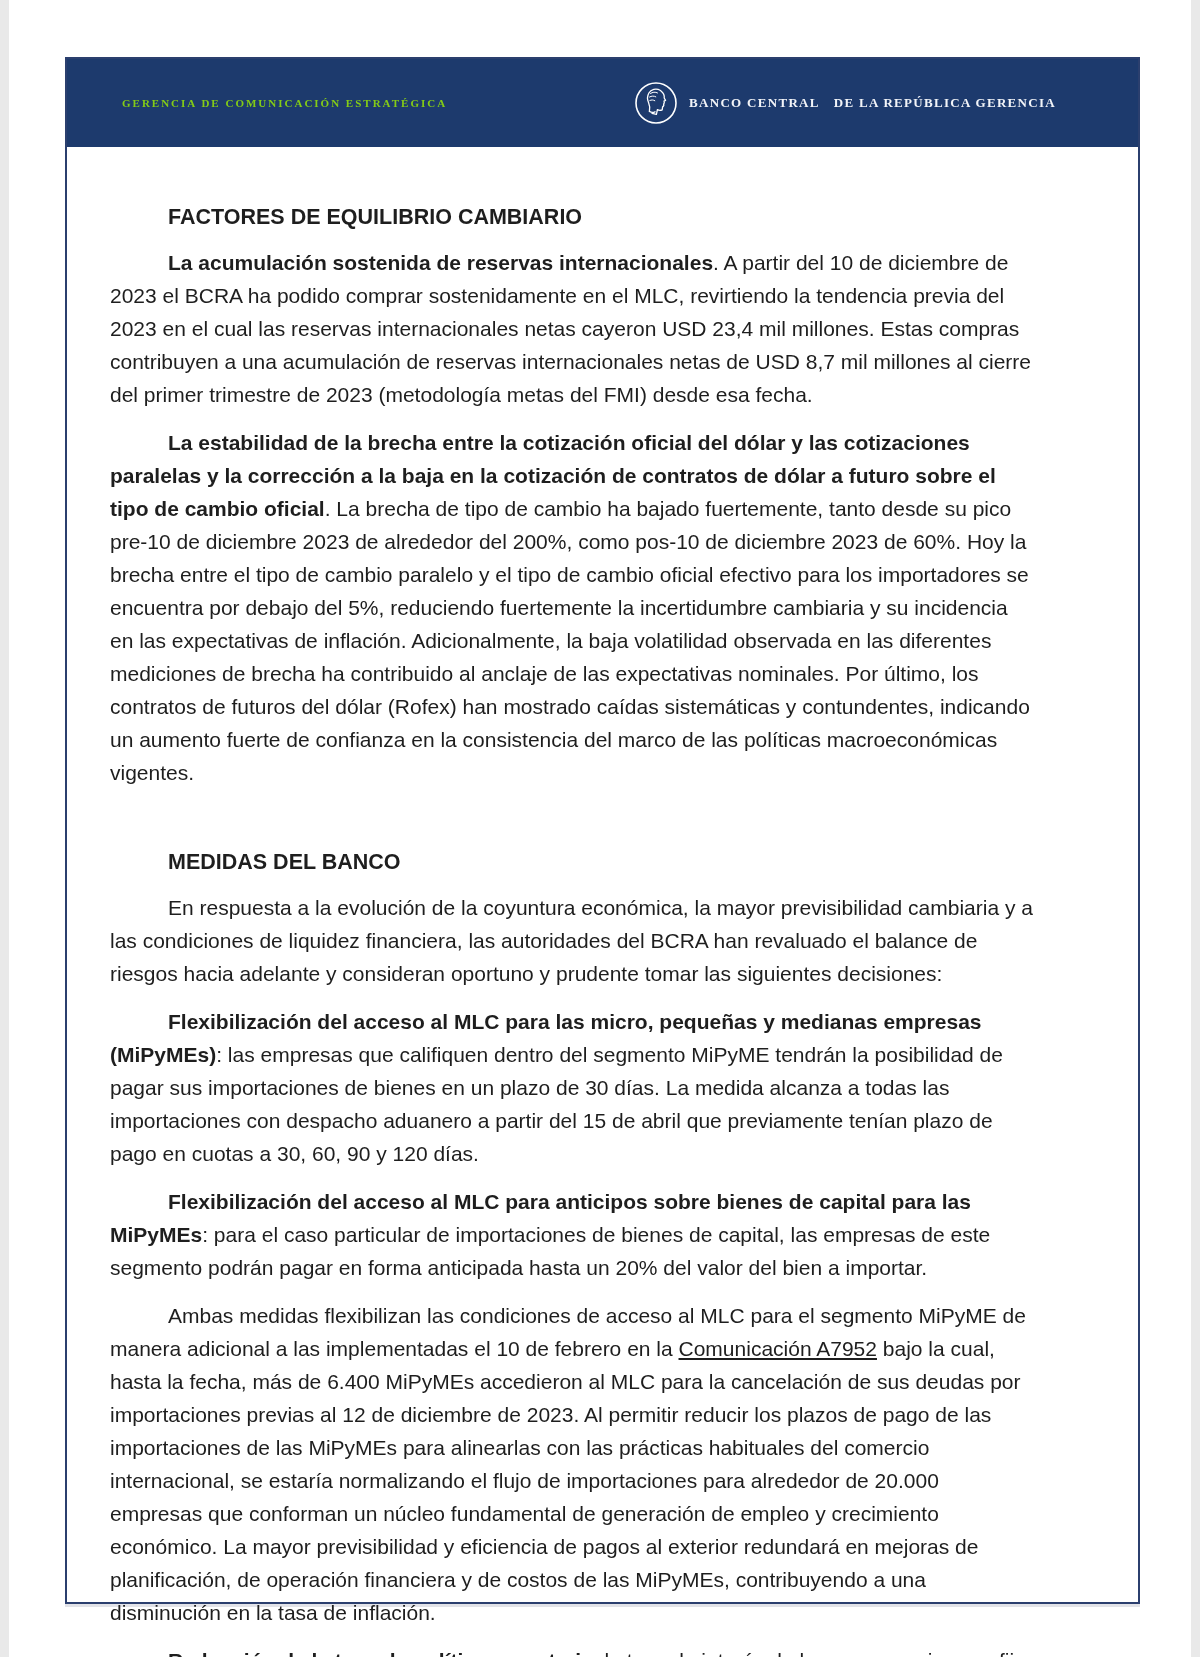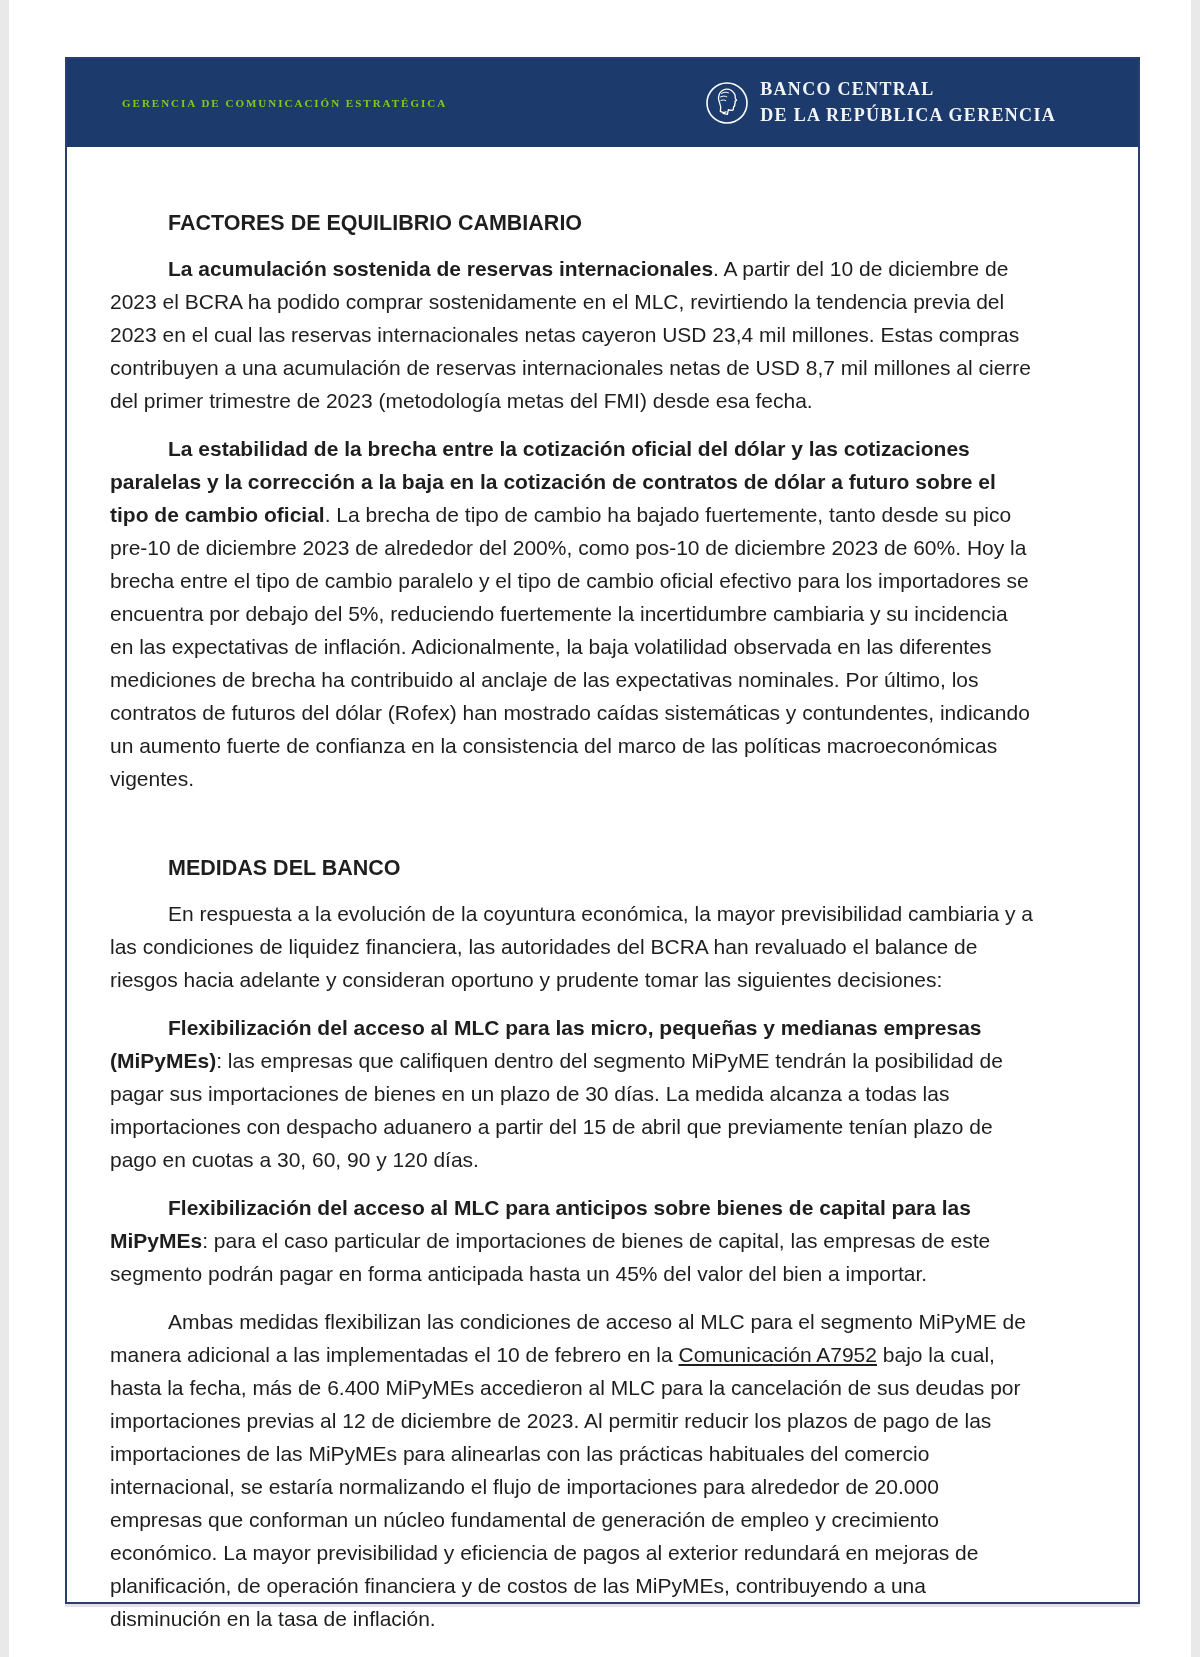--- a/index.html
+++ b/index.html
@@ -29,35 +29,35 @@
     padding:0 82px 0 55px;
   }
   .header-title{
     font-family:"Liberation Serif","DejaVu Serif",serif;
     color:#84cc16;font-size:11px;font-weight:600;letter-spacing:2px;
     white-space:nowrap;
   }
   .logo{display:flex;align-items:center;gap:11px;}
   .logo-mark{display:block;width:44px;height:44px;}
   .logo-text{
-    display:flex;flex-direction:column;justify-content:center;
+    display:flex;flex-direction:row;justify-content:center;
     font-family:"Liberation Serif","DejaVu Serif",serif;
-    color:#f2f4f8;font-size:18px;font-weight:700;letter-spacing:1.3px;
-    line-height:1.42;white-space:nowrap;
+    color:#f2f4f8;font-size:13px;font-weight:700;letter-spacing:1.3px;
+    line-height:1.42;white-space:nowrap;gap:14px;
   }
   .doc-body{
     padding:49px 103px 0 43px;
     font-size:21px;line-height:33px;color:var(--ink);
     text-align:left;
   }
   .heading{
     font-weight:bold;font-size:21.5px;line-height:26px;
     margin:60px 0 16px 58px;
   }
-  .heading.first{margin-top:14px;}
+  .heading.first{margin-top:8px;}
   .doc-body p{
     margin:15px 0 0 0;text-indent:58px;
   }
   .b{font-weight:bold;}
   .link{text-decoration:underline;cursor:pointer;color:inherit;}
 </style>
 </head>
 <body>
 
 <div class="edge-strip left"></div>
@@ -81,17 +81,17 @@
       </span>
     </div>
   </div>
   <div class="doc-body" id="doc-body">
       <div class="heading first">FACTORES DE EQUILIBRIO CAMBIARIO</div>
       <p><span class="b">La acumulación sostenida de reservas internacionales</span><span>. A partir del 10 de diciembre de 2023 el BCRA ha podido comprar sostenidamente en el MLC, revirtiendo la tendencia previa del 2023 en el cual las reservas internacionales netas cayeron USD 23,4 mil millones. Estas compras contribuyen a una acumulación de reservas internacionales netas de USD 8,7 mil millones al cierre del primer trimestre de 2023 (metodología metas del FMI) desde esa fecha.</span></p>
       <p><span class="b">La estabilidad de la brecha entre la cotización oficial del dólar y las cotizaciones paralelas y la corrección a la baja en la cotización de contratos de dólar a futuro sobre el tipo de cambio oficial</span><span>. La brecha de tipo de cambio ha bajado fuertemente, tanto desde su pico pre-10 de diciembre 2023 de alrededor del 200%, como pos-10 de diciembre 2023 de 60%. Hoy la brecha entre el tipo de cambio paralelo y el tipo de cambio oficial efectivo para los importadores se encuentra por debajo del 5%, reduciendo fuertemente la incertidumbre cambiaria y su incidencia en las expectativas de inflación. Adicionalmente, la baja volatilidad observada en las diferentes mediciones de brecha ha contribuido al anclaje de las expectativas nominales. Por último, los contratos de futuros del dólar (Rofex) han mostrado caídas sistemáticas y contundentes, indicando un aumento fuerte de confianza en la consistencia del marco de las políticas macroeconómicas vigentes.</span></p>
       <div class="heading">MEDIDAS DEL BANCO</div>
       <p><span>En respuesta a la evolución de la coyuntura económica, la mayor previsibilidad cambiaria y a las condiciones de liquidez financiera, las autoridades del BCRA han revaluado el balance de riesgos hacia adelante y consideran oportuno y prudente tomar las siguientes decisiones:</span></p>
       <p><span class="b">Flexibilización del acceso al MLC para las micro, pequeñas y medianas empresas (MiPyMEs)</span><span>: las empresas que califiquen dentro del segmento MiPyME tendrán la posibilidad de pagar sus importaciones de bienes en un plazo de 30 días. La medida alcanza a todas las importaciones con despacho aduanero a partir del 15 de abril que previamente tenían plazo de pago en cuotas a 30, 60, 90 y 120 días.</span></p>
-      <p><span class="b">Flexibilización del acceso al MLC para anticipos sobre bienes de capital para las MiPyMEs</span><span>: para el caso particular de importaciones de bienes de capital, las empresas de este segmento podrán pagar en forma anticipada hasta un 45% del valor del bien a importar.</span></p>
+      <p><span class="b">Flexibilización del acceso al MLC para anticipos sobre bienes de capital para las MiPyMEs</span><span>: para el caso particular de importaciones de bienes de capital, las empresas de este segmento podrán pagar en forma anticipada hasta un 20% del valor del bien a importar.</span></p>
       <p><span>Ambas medidas flexibilizan las condiciones de acceso al MLC para el segmento MiPyME de manera adicional a las implementadas el 10 de febrero en la </span><span class="link">Comunicación A7952</span><span> bajo la cual, hasta la fecha, más de 6.400 MiPyMEs accedieron al MLC para la cancelación de sus deudas por importaciones previas al 12 de diciembre de 2023. Al permitir reducir los plazos de pago de las importaciones de las MiPyMEs para alinearlas con las prácticas habituales del comercio internacional, se estaría normalizando el flujo de importaciones para alrededor de 20.000 empresas que conforman un núcleo fundamental de generación de empleo y crecimiento económico. La mayor previsibilidad y eficiencia de pagos al exterior redundará en mejoras de planificación, de operación financiera y de costos de las MiPyMEs, contribuyendo a una disminución en la tasa de inflación.</span></p>
       <p><span class="b">Reducción de la tasa de política monetaria</span><span>: la tasa de interés de los pases pasivos se fija en 70% TNA.</span></p>
     </div>
 </div>
 
 </body></html>

